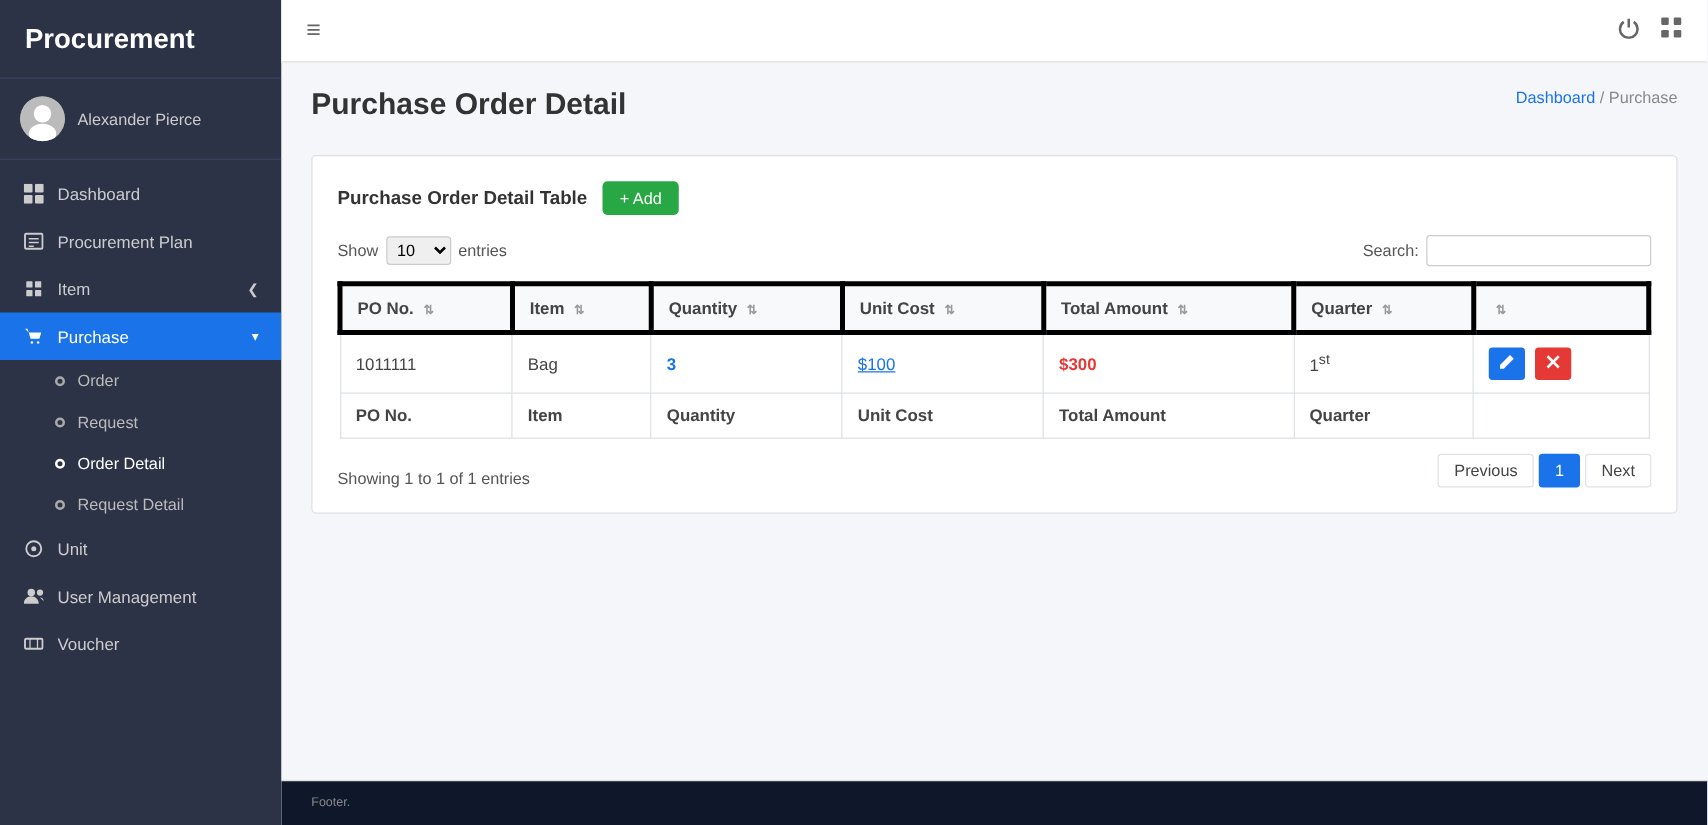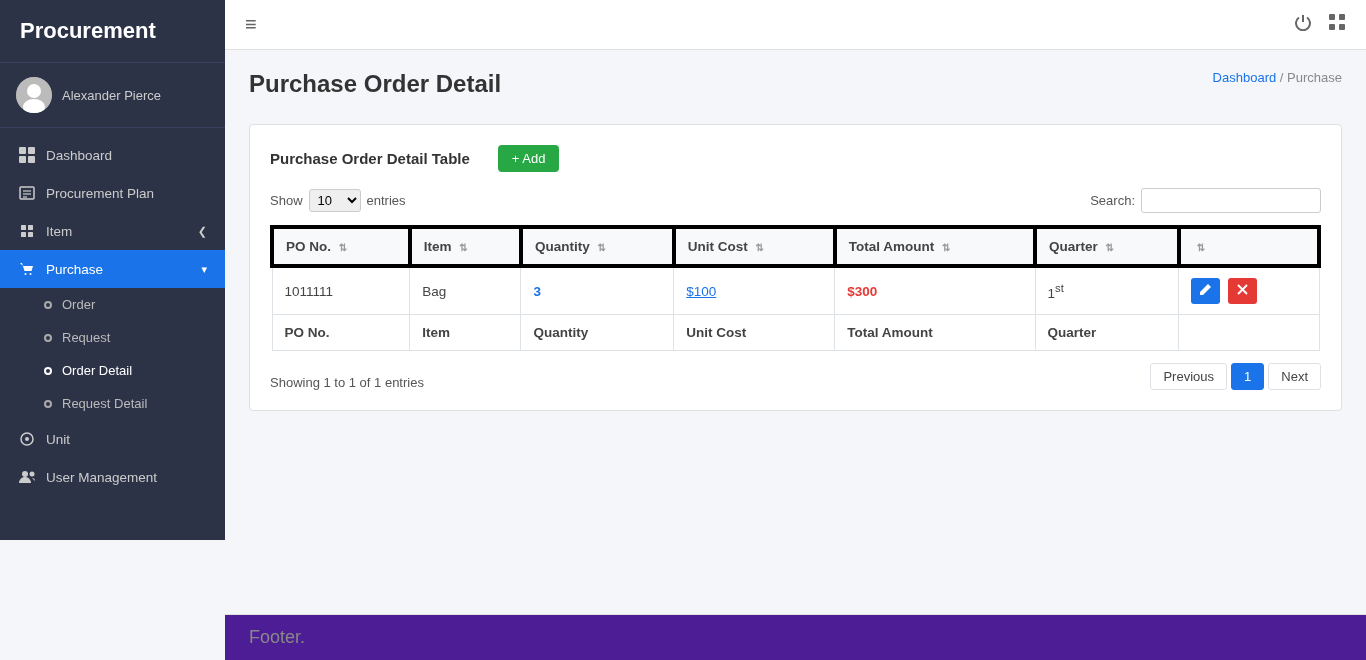--- a/index.html
+++ b/index.html
@@ -1,19 +1,19 @@
 <!DOCTYPE html>
 <html><head>
   <meta charset="utf-8">
   <style>
     * { box-sizing: border-box; margin: 0; padding: 0; }
     body { font-family: 'Segoe UI', Arial, sans-serif; font-size: 14px; display: flex; height: 660px; overflow: hidden; background: #f4f6f9; }
 
     
-    .sidebar { width: 225px; min-width: 225px; background: #2c3347; color: #fff; display: flex; flex-direction: column; height: 540px; overflow-y: auto; }
+    .sidebar { width: 225px; min-width: 225px; background: #2c3347; color: #fff; display: flex; flex-direction: column; height: 660px; overflow-y: auto; }
     .sidebar-brand { padding: 18px 20px; font-size: 22px; font-weight: 700; color: #fff; border-bottom: 1px solid #3a4060; }
     .sidebar-user { display: flex; align-items: center; padding: 14px 16px; border-bottom: 1px solid #3a4060; gap: 10px; }
     .sidebar-avatar { width: 36px; height: 36px; border-radius: 50%; background: #aaa; overflow: hidden; display: flex; align-items: center; justify-content: center; }
     .sidebar-avatar svg { width: 36px; height: 36px; }
     .sidebar-username { font-size: 13px; color: #ccc; }
     .sidebar-nav { flex: 1; padding-top: 8px; }
     .nav-item { display: flex; align-items: center; padding: 10px 18px; cursor: pointer; color: #ccc; gap: 10px; font-size: 13.5px; transition: background 0.2s; }
     .nav-item.active { background: #1a73e8; color: #fff; }
     .nav-item .nav-icon { width: 18px; height: 18px; display: flex; align-items: center; justify-content: center; flex-shrink: 0; }
     .nav-item .nav-label { flex: 1; }
@@ -27,42 +27,42 @@
     .main { flex: 1; display: flex; flex-direction: column; overflow: hidden; }
     .topbar { background: #fff; border-bottom: 1px solid #e0e0e0; padding: 0 20px; height: 50px; display: flex; align-items: center; justify-content: space-between; }
     .topbar-left { display: flex; align-items: center; gap: 16px; }
     .topbar-right { display: flex; align-items: center; gap: 16px; }
     .topbar-icon { cursor: pointer; color: #666; font-size: 18px; }
     .content { flex: 1; overflow-y: auto; padding: 20px 24px; }
     .breadcrumb { font-size: 13px; color: #888; margin-bottom: 6px; text-align: right; }
     .breadcrumb a { color: #1a73e8; text-decoration: none; }
     .page-title { font-size: 24px; font-weight: 600; color: #333; margin-bottom: 20px; }
     .card { background: #fff; border: 1px solid #e0e0e0; border-radius: 4px; padding: 20px; }
-    .card-header { display: flex; align-items: center; gap: 28px; margin-bottom: 16px; }
+    .card-header { display: flex; align-items: center; gap: 12px; margin-bottom: 16px; }
     .card-title { font-size: 15px; font-weight: 600; color: #333; }
     .btn-add { background: #28a745; color: #fff; border: none; border-radius: 4px; padding: 6px 14px; cursor: pointer; font-size: 13px; display: flex; align-items: center; gap: 4px; }
     .table-controls { display: flex; justify-content: space-between; margin-bottom: 12px; }
     .show-entries { display: flex; align-items: center; gap: 6px; font-size: 13px; color: #555; }
     .show-entries select { border: 1px solid #ccc; border-radius: 3px; padding: 2px 4px; font-size: 13px; }
     .search-box { display: flex; align-items: center; gap: 6px; font-size: 13px; color: #555; }
     .search-box input { border: 1px solid #ccc; border-radius: 3px; padding: 4px 8px; font-size: 13px; width: 180px; }
     table { width: 100%; border-collapse: collapse; font-size: 13.5px; }
     thead th { background: #f8f9fa; border: 4px solid #000000; padding: 10px 12px; text-align: left; font-weight: 600; color: #444; white-space: nowrap; }
     tbody td { border: 1px solid #dee2e6; padding: 10px 12px; color: #444; }
     .sort-icon { font-size: 10px; margin-left: 4px; color: #999; }
     .val-blue { color: #1a73e8; font-weight: 600; }
     .val-blue-link { color: #1a73e8; text-decoration: underline; cursor: pointer; }
     .val-red { color: #e53935; font-weight: 600; }
     .btn-edit { background: #1a73e8; color: #fff; border: none; border-radius: 3px; padding: 5px 8px; cursor: pointer; margin-right: 4px; }
     .btn-delete { background: #e53935; color: #fff; border: none; border-radius: 3px; padding: 5px 8px; cursor: pointer; }
     .pagination-info { font-size: 13px; color: #555; margin-top: 12px; }
     .pagination { display: flex; align-items: center; gap: 4px; margin-top: 0; justify-content: flex-end; }
     .page-btn { border: 1px solid #dee2e6; background: #fff; color: #444; padding: 5px 12px; cursor: pointer; border-radius: 3px; font-size: 13px; }
     .page-btn.active { background: #1a73e8; color: #fff; border-color: #1a73e8; }
-    .footer { background: #4c1d95; border-top: 1px solid #e0e0e0; padding: 12px 24px; font-size: 18px; color: #888; }
+    .footer { background: #0f172a; border-top: 1px solid #e0e0e0; padding: 12px 24px; font-size: 10px; color: #888; }
     .header-row { display: flex; justify-content: space-between; align-items: flex-start; margin-bottom: 6px; }
   </style>
 </head>
 <body>
 
 <div class="sidebar">
   <div class="sidebar-brand">Procurement</div>
   <div class="sidebar-user">
     <div class="sidebar-avatar">
       <svg viewBox="0 0 36 36" xmlns="http://www.w3.org/2000/svg">
@@ -147,20 +147,30 @@
     <div class="nav-item">
       <span class="nav-icon">
         <svg width="16" height="16" viewBox="0 0 16 16" fill="currentColor">
             <circle cx="6" cy="5" r="3"></circle>
             <path d="M0 14c0-3.3 2.7-6 6-6s6 2.7 6 6"></path>
             <circle cx="13" cy="5" r="2.5"></circle>
             <path d="M13 9c1.9 0 3 1.1 3 3"></path>
           </svg>
       </span>
       <span class="nav-label">User Management</span>
+    </div>
+    <div class="nav-item">
+      <span class="nav-icon">
+        <svg width="16" height="16" viewBox="0 0 16 16" fill="currentColor">
+            <rect x="1" y="4" width="14" height="8" rx="1" fill="none" stroke="currentColor" stroke-width="1.5"></rect>
+            <line x1="5" y1="4" x2="5" y2="12" stroke="currentColor" stroke-width="1"></line>
+            <line x1="11" y1="4" x2="11" y2="12" stroke="currentColor" stroke-width="1"></line>
+          </svg>
+      </span>
+      <span class="nav-label">Voucher</span>
     </div>
   </nav>
 </div>
 
 <div class="main">
 
   <div class="topbar">
     <div class="topbar-left">
       <span class="topbar-icon" style="font-size:20px; font-weight:300;">≡</span>
     </div>

